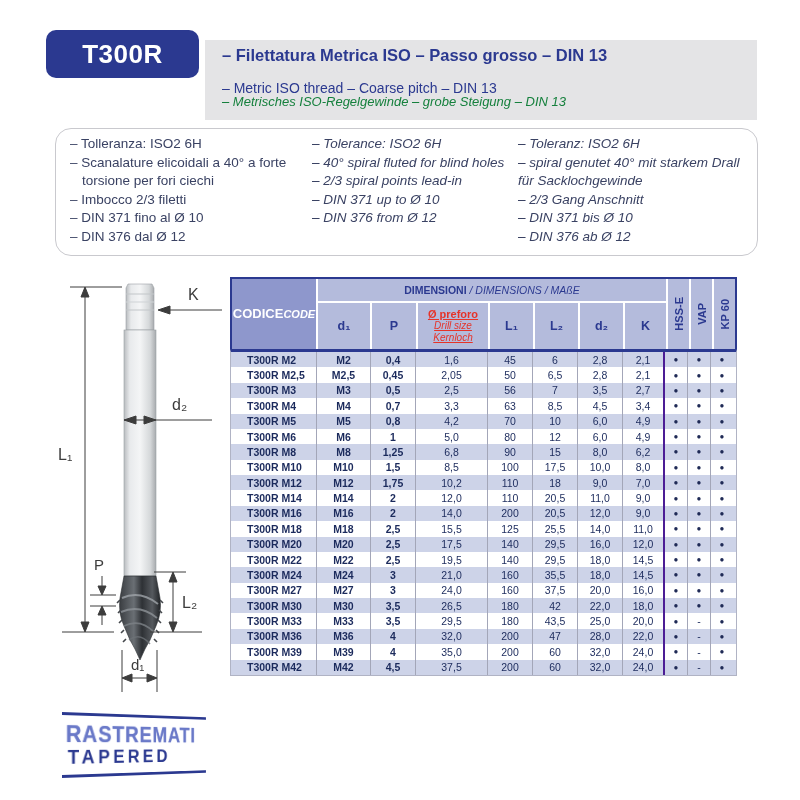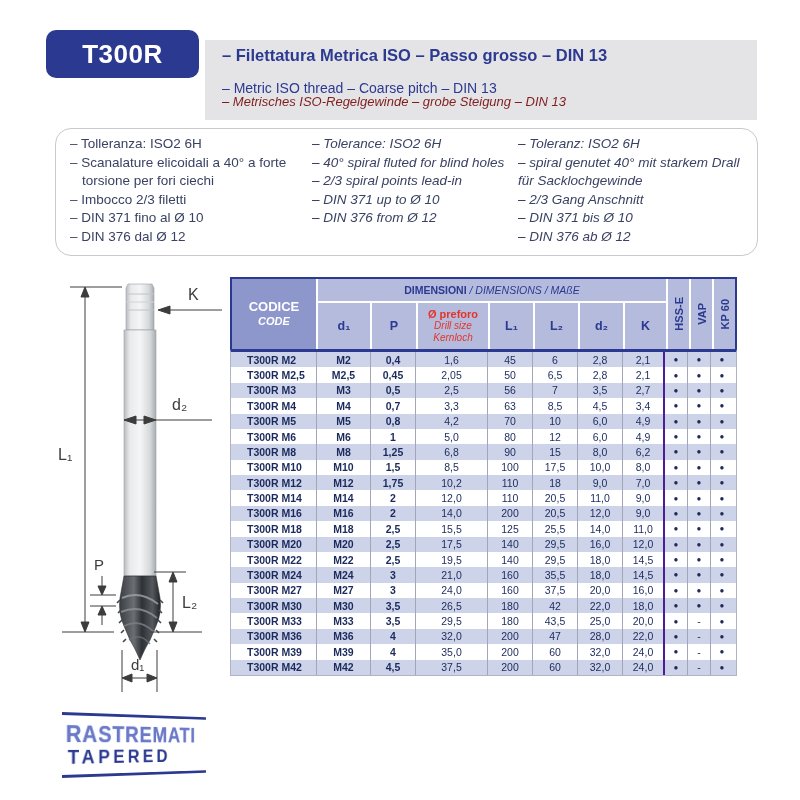--- a/index.html
+++ b/index.html
@@ -6,21 +6,21 @@
   #page{position:relative;width:800px;height:800px;background:#ffffff;overflow:hidden;
         font-family:"Liberation Sans","DejaVu Sans",sans-serif;color:#1b2a5c;}
 
   
   .gray-panel{position:absolute;left:205px;top:40px;width:552px;height:80px;background:#e4e4e6;}
   .code-box{position:absolute;left:46px;top:30px;width:153px;height:48px;background:#2b3990;
             border-radius:10px;display:flex;align-items:center;justify-content:center;z-index:2;}
   .code-box span{color:#fff;font-weight:bold;font-size:26px;letter-spacing:.5px;}
   .title-main{position:absolute;left:222px;top:46px;width:530px;font-size:16.5px;font-weight:bold;color:#2b3990;}
   .title-sub1{position:absolute;left:222px;top:72px;width:530px;font-size:14px;color:#2b3990;margin-top:8px;}
-  .title-sub2{position:absolute;left:222px;top:94px;width:530px;font-size:13px;font-style:italic;color:#7f1d1d;}
+  .title-sub2{position:absolute;left:222px;top:94px;width:530px;font-size:13px;font-style:italic;color:#15803d;}
 
   
   .features-box{position:absolute;left:55px;top:128px;width:701px;height:126px;
                 border:1.5px solid #c9c9ce;border-radius:16px;background:#fff;}
   .feat-col{position:absolute;top:6px;font-size:13.5px;line-height:18.5px;color:#3a4263;}
   .feat-col.c1{left:14px;width:238px;}
   .feat-col.c2{left:256px;width:205px;font-style:italic;}
   .feat-col.c3{left:462px;width:232px;font-style:italic;}
   .feat{padding-left:12px;text-indent:-12px;}
   .feat-col.c3 .feat{padding-left:0;text-indent:0;}
@@ -35,21 +35,21 @@
          display:flex;flex-direction:column;justify-content:center;padding:2px 4px;}
   .badge .l1{font-weight:bold;font-size:23px;letter-spacing:1px;color:#6a79c8;line-height:24px;
              text-shadow:0 0 1px #8d99d8;}
   .badge .l2{font-weight:bold;font-size:20px;letter-spacing:4px;color:#2b3990;line-height:22px;padding-left:2px;}
 
   
   .tblwrap{position:absolute;left:230px;top:277px;width:507px;}
   .thead{display:grid;grid-template-columns:84px 52px 44px 70px 43px 43px 43px 41px 21px 21px 21px;
          grid-template-rows:22px 46px;gap:2px;background:#ffffff;border:2px solid #2b3990;}
   .hcell{background:#b4bbdc;color:#2b3990;display:flex;align-items:center;justify-content:center;text-align:center;}
-  .h-codice{grid-row:1/3;grid-column:1;background:#8e97cc;color:#ffffff;flex-direction:column;line-height:14px;}
+  .h-codice{grid-row:1/3;grid-column:1;background:#8e97cc;color:#ffffff;flex-direction:row;line-height:14px;}
   .h-codice .b{font-weight:bold;font-size:13px;}
   .h-codice .i{font-style:italic;font-weight:bold;font-size:11px;}
   .h-dim{grid-row:1;grid-column:2/9;font-size:10.5px;}
   .h-dim .b{font-weight:bold;}
   .h-dim .i{font-style:italic;}
   .h-sub{grid-row:2;font-weight:bold;font-size:12.5px;}
   .h-drill{flex-direction:column;line-height:11.5px;color:#e63329;}
   .h-drill .d1{font-weight:bold;font-size:11px;}
   .h-drill .d2{font-style:italic;font-size:10px;font-weight:normal;}
   .h-vert{grid-row:1/3;font-weight:bold;font-size:11px;}
@@ -198,21 +198,21 @@
           <span>HSS-E</span>
         </div>
       <div class="hcell h-vert" style="grid-column:10;">
           <span>VAP</span>
         </div>
       <div class="hcell h-vert" style="grid-column:11;">
           <span>KP 60</span>
         </div>
       <div class="hcell h-sub" style="grid-column:2;">d₁</div>
       <div class="hcell h-sub" style="grid-column:3;">P</div>
-      <div class="hcell h-sub h-drill" style="grid-column:4;">
+      <div class="hcell h-sub h-drill" style="grid-column:4;text-decoration:underline;">
         <span class="d1">Ø preforo</span>
         <span class="d2">Drill size</span>
         <span class="d2">Kernloch</span>
       </div>
       <div class="hcell h-sub" style="grid-column:5;">L₁</div>
       <div class="hcell h-sub" style="grid-column:6;">L₂</div>
       <div class="hcell h-sub" style="grid-column:7;">d₂</div>
       <div class="hcell h-sub" style="grid-column:8;">K</div>
     </div>
     <div class="tbody">

